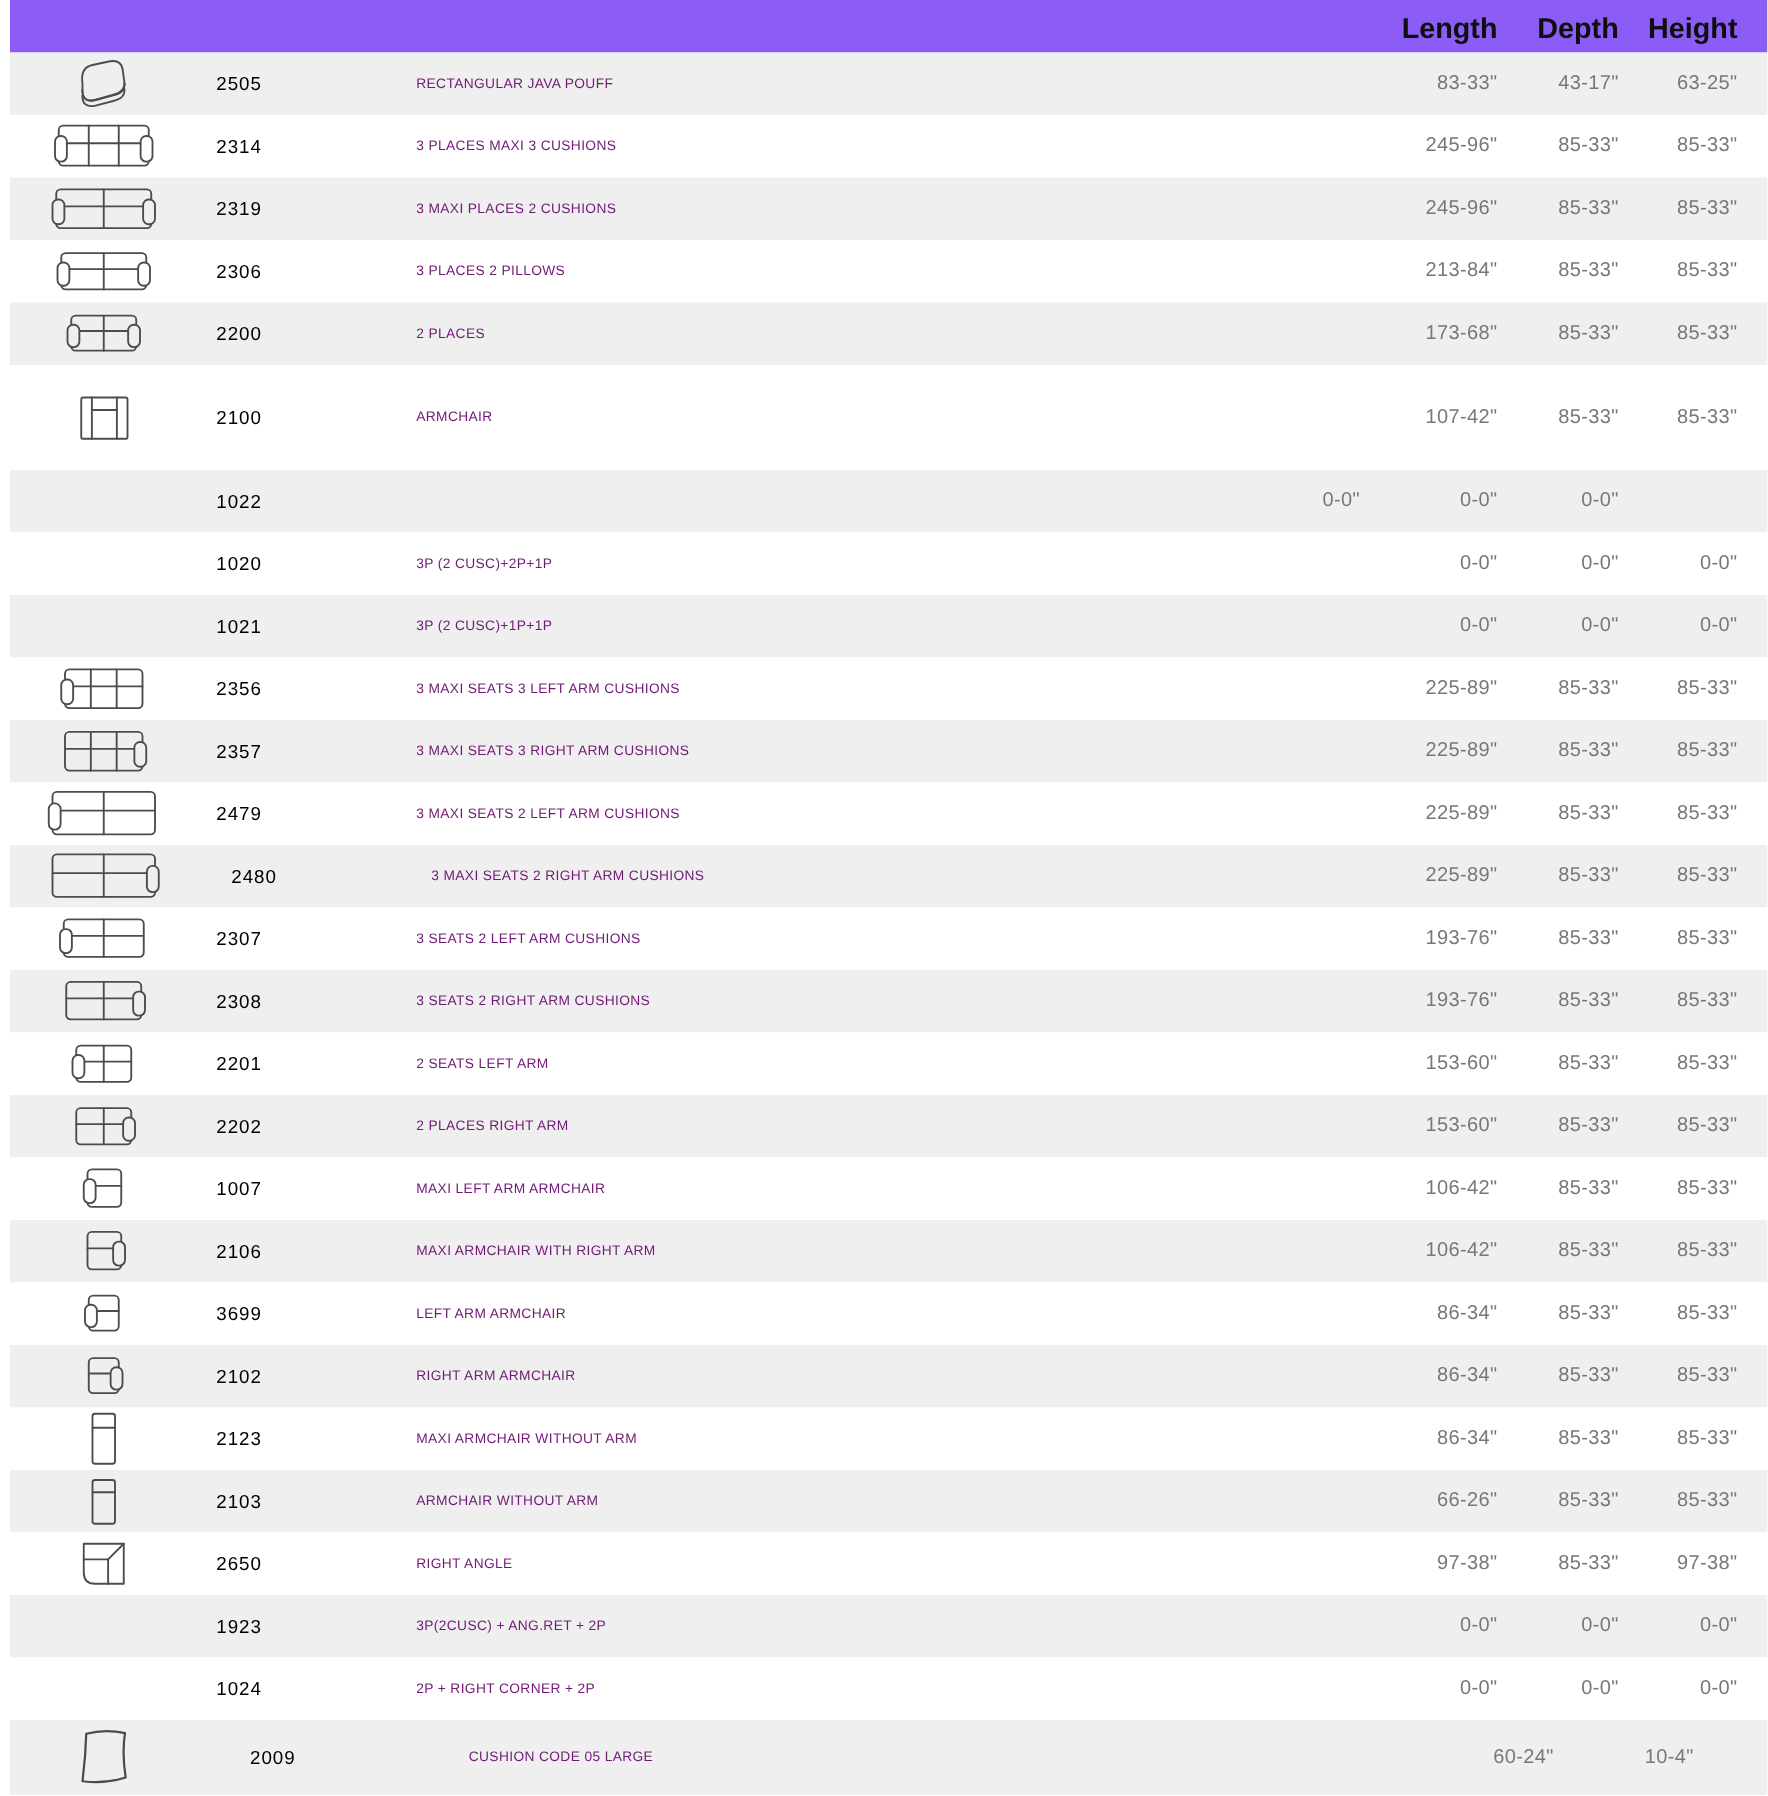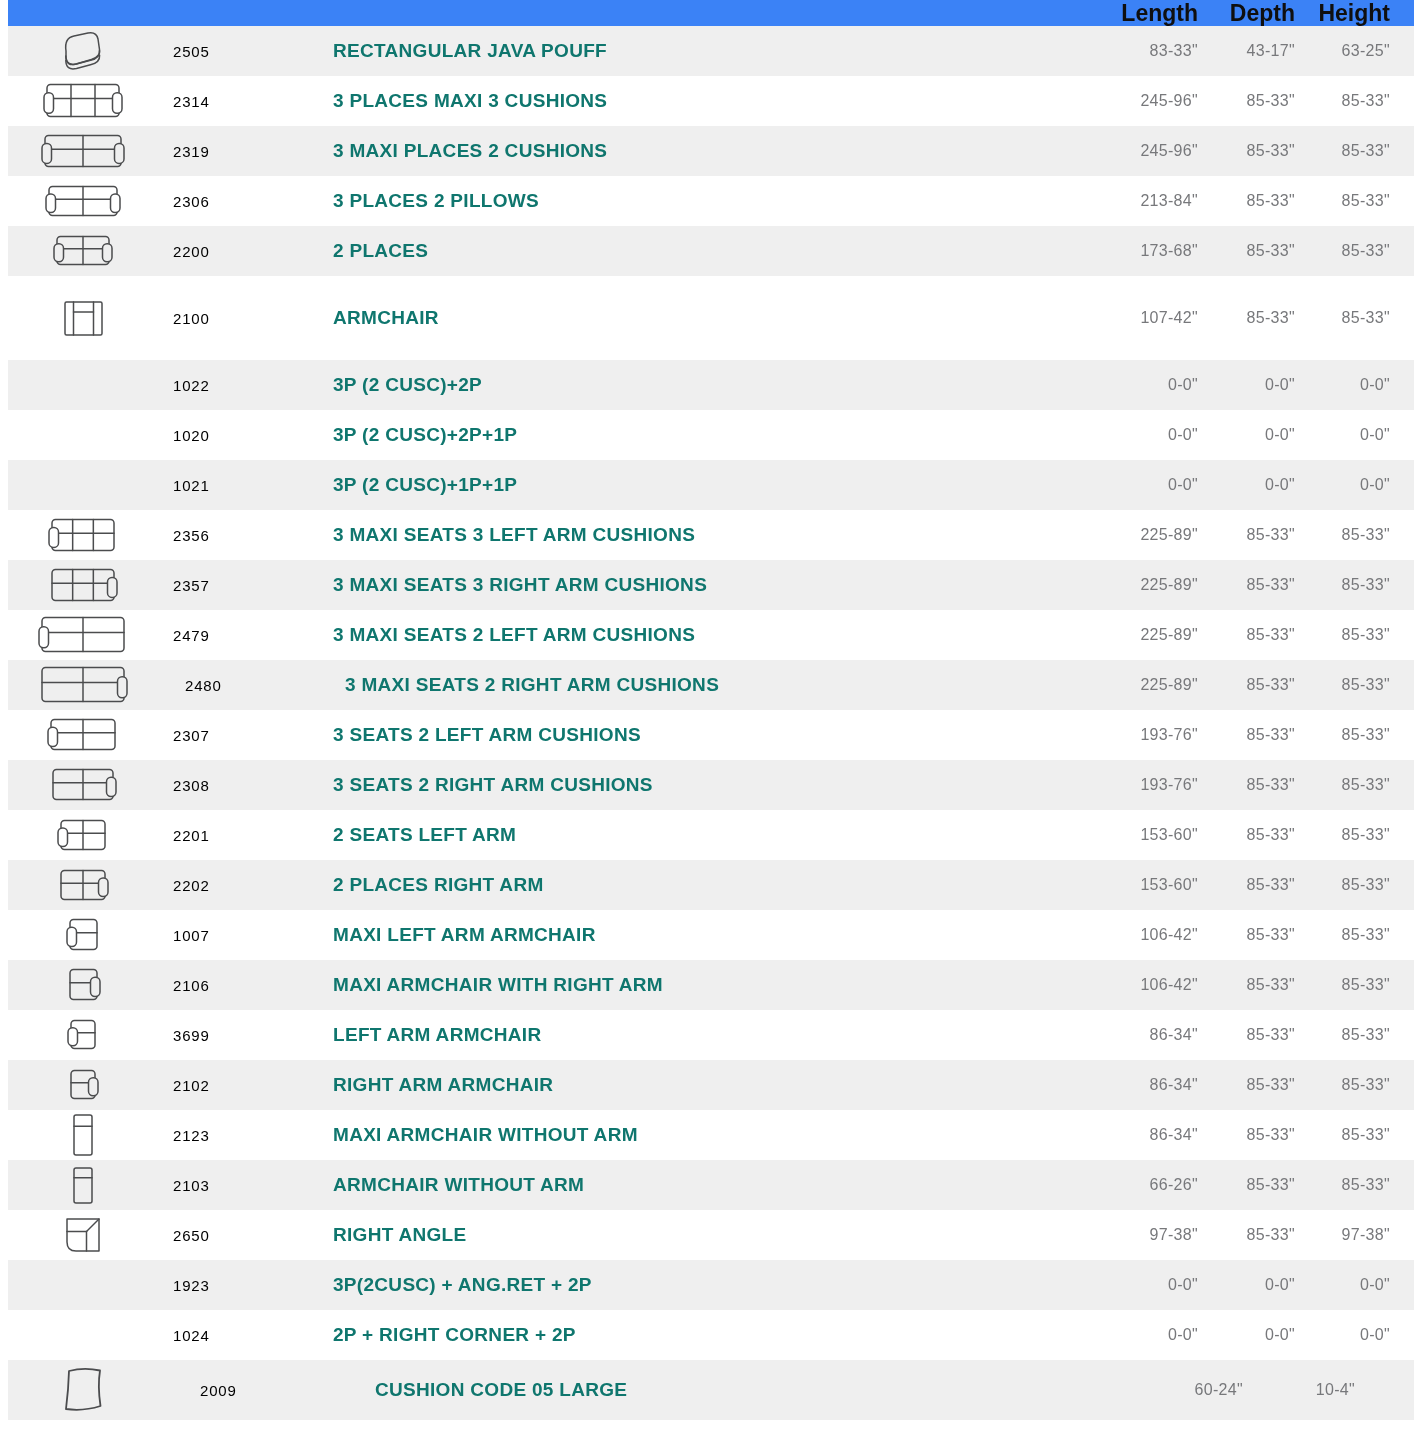--- a/index.html
+++ b/index.html
@@ -10,23 +10,23 @@
     font-family:"Liberation Sans", sans-serif;
     color:#55565a;
   }
   .sheet{padding:0 0 0 8px;}
   .grid{
     display:grid;
     grid-template-columns:150px 160px 770px 110px 97px 95px 16px;
   }
   
   .hdr{
-    height:26px;
+    height:42px;
     align-items:end;
-    background:#3b82f6;
+    background:#8b5cf6;
   }
   .hdr .hlabel{
     font-size:23px;
     font-weight:700;
     color:#0f0f0f;
     text-align:right;
     padding-bottom:6px;
     letter-spacing:0px;
     font-family:"Liberation Sans", sans-serif;
   }
@@ -47,24 +47,23 @@
     height:100%;
   }
   .code{
     padding-left:15px;
     font-size:15px;
     letter-spacing:0.8px;
     color:#000000;
   }
   .desc{
     padding-left:15px;
-    font-size:19px;
+    font-size:11px;
     letter-spacing:0.3px;
-    color:#0f766e;
-    font-weight:bold;
+    color:#701a75;
   }
   .row.indent .code{ padding-left:27px; }
   .row.indent .desc{ padding-left:27px; }
   .val{
     text-align:right;
     font-size:16px;
     color:#77787b;
     letter-spacing:0.3px;
     white-space:nowrap;
   }
@@ -191,21 +190,20 @@
         <div class="code">2100</div>
         <div class="desc">ARMCHAIR</div>
         <div class="val">107-42"</div>
         <div class="val">85-33"</div>
         <div class="val">85-33"</div>
         <div></div>
       </div>
       <div class="grid row">
         <div class="icon-cell"></div>
         <div class="code">1022</div>
-        <div class="desc">3P (2 CUSC)+2P</div>
         <div class="val">0-0"</div>
         <div class="val">0-0"</div>
         <div class="val">0-0"</div>
         <div></div>
       </div>
       <div class="grid row">
         <div class="icon-cell"></div>
         <div class="code">1020</div>
         <div class="desc">3P (2 CUSC)+2P+1P</div>
         <div class="val">0-0"</div>

